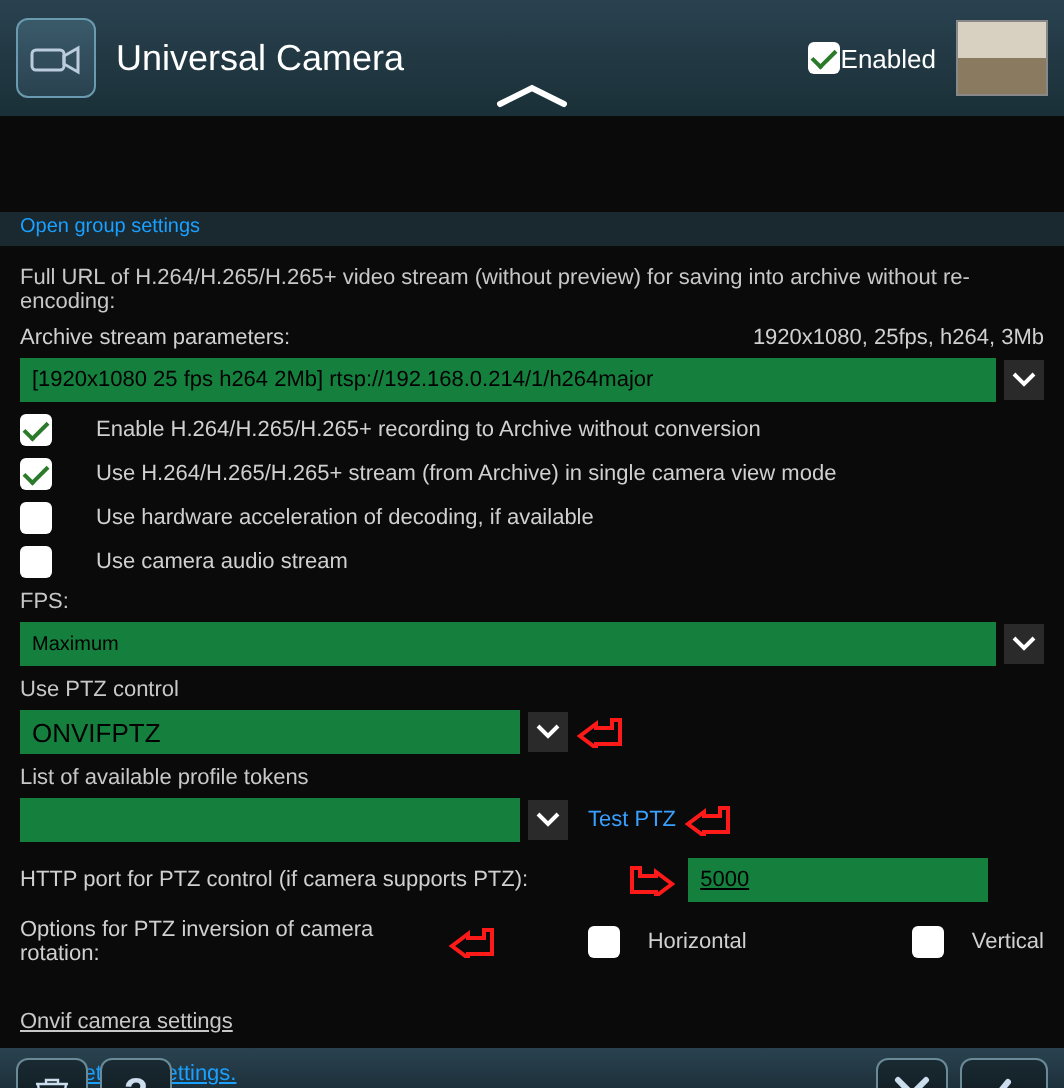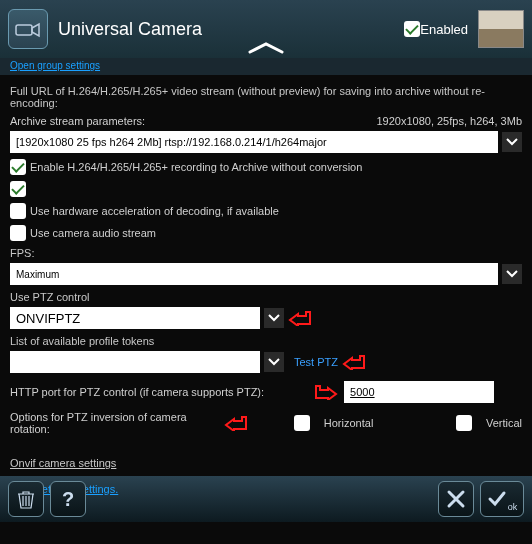--- a/index.html
+++ b/index.html
@@ -49,55 +49,55 @@
   }
   .preview {
     width:46px; height:38px;
     background: linear-gradient(to bottom,#d8d0c0 50%,#8a7a60 50%);
     margin-left:10px;
     border:1px solid #888;
   }
   .group-link {
     color:#1aa0ff;
     font-size:10px;
-    text-decoration:underline;
     padding:2px 10px 4px 10px;
     background:#1a2830;
+    margin-top:48px;
   }
   .content {
     padding:8px 10px;
     background:#0a0a0a;
     height:401px;
   }
   .label { color:#c8c8c8; margin-top:6px; display:block; }
   .row-split { display:flex; justify-content:space-between; margin-top:6px;}
   .caret-box {
     width:20px;height:20px;
     background:#2a2a2a;
     display:flex;align-items:center;justify-content:center;
     margin-left:4px;
   }
-  .checkbox-row { display:flex; align-items:center; gap:4px; margin-top:6px;}
+  .checkbox-row { display:flex; align-items:center; gap:22px; margin-top:6px;}
   .chk {
     width:16px;height:16px;
     background:#fff;
     border-radius:3px;
     display:flex;align-items:center;justify-content:center;
     flex-shrink:0;
   }
   .chk.checked::after{
     content:"";
     width:10px;height:5px;
     border-left:2px solid #2a7a2a;
     border-bottom:2px solid #2a7a2a;
     transform:rotate(-45deg) translate(1px,-1px);
   }
   .ptz-row { display:flex; align-items:center; margin-top:4px; position:relative;}
   .input-white {
-    background:#ffffff;color:#000;height:22px;
+    background:#15803d;color:#000;height:22px;
     padding:0 6px;font-size:11px;display:flex;align-items:center;
     font-family: Arial, sans-serif;
     border:none;
   }
   .red-arrow {
     width:24px;height:16px;flex-shrink:0;
   }
   .link-blue { color:#3aa0ff; cursor:pointer;}
   .center-link {
     margin-top:14px;
@@ -167,20 +167,21 @@
         </svg>
     </div>
   </div>
 
   <div class="checkbox-row">
     <div class="chk checked"></div>
     <span>Enable H.264/H.265/H.265+ recording to Archive without conversion</span>
   </div>
   <div class="checkbox-row">
     <div class="chk checked"></div>
+    <span>Use H.264/H.265/H.265+ stream (from Archive) in single camera view mode</span>
   </div>
   <div class="checkbox-row">
     <div class="chk"></div>
     <span>Use hardware acceleration of decoding, if available</span>
   </div>
   <div class="checkbox-row">
     <div class="chk"></div>
     <span>Use camera audio stream</span>
   </div>
 

